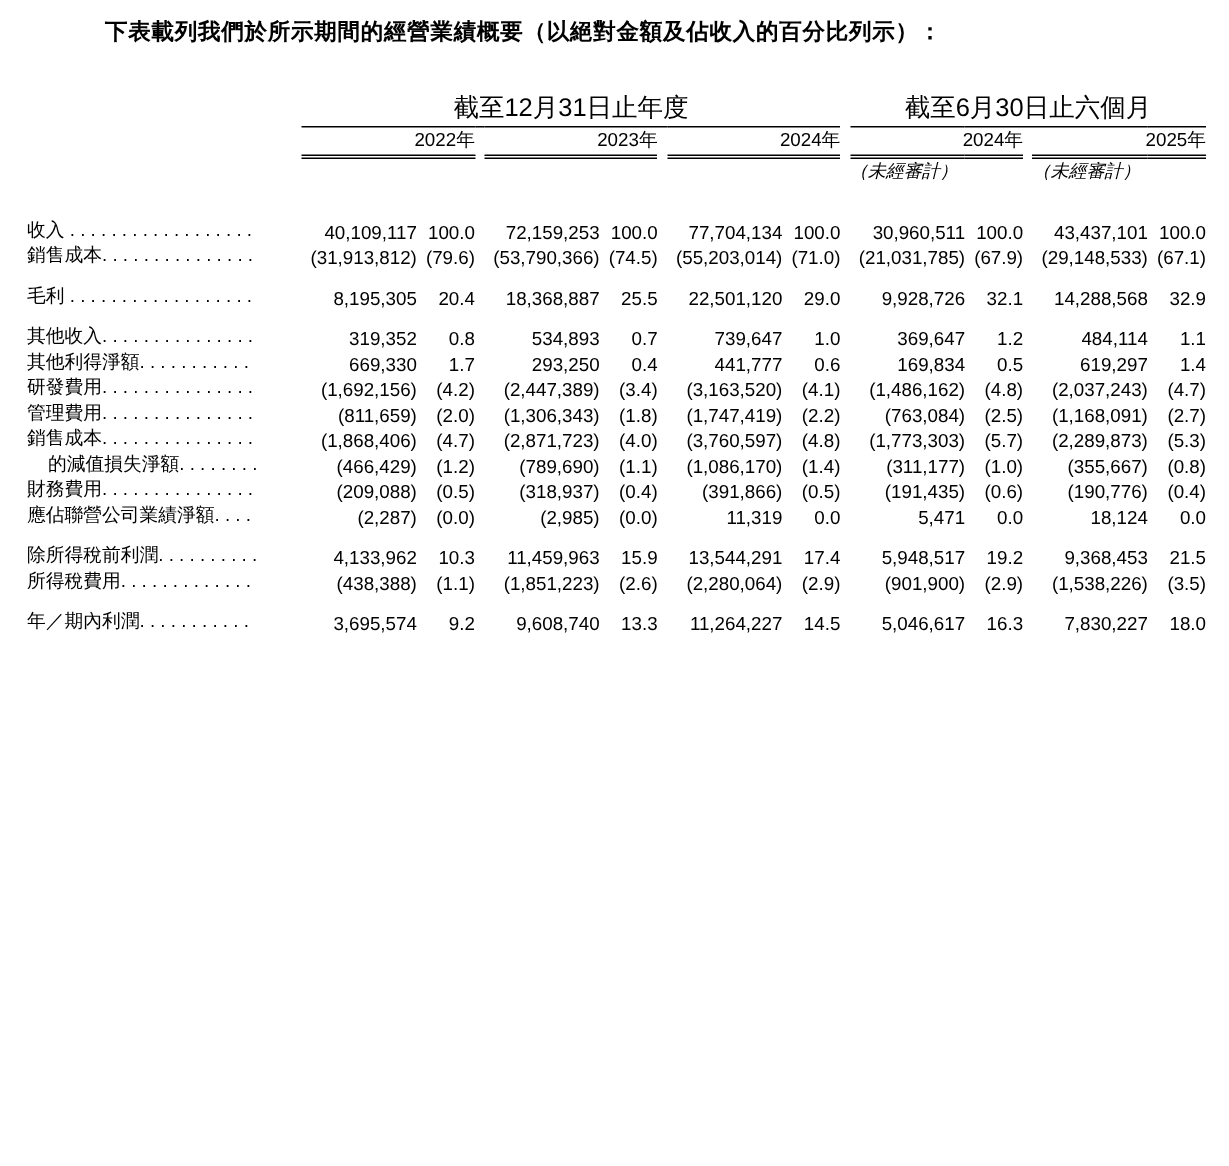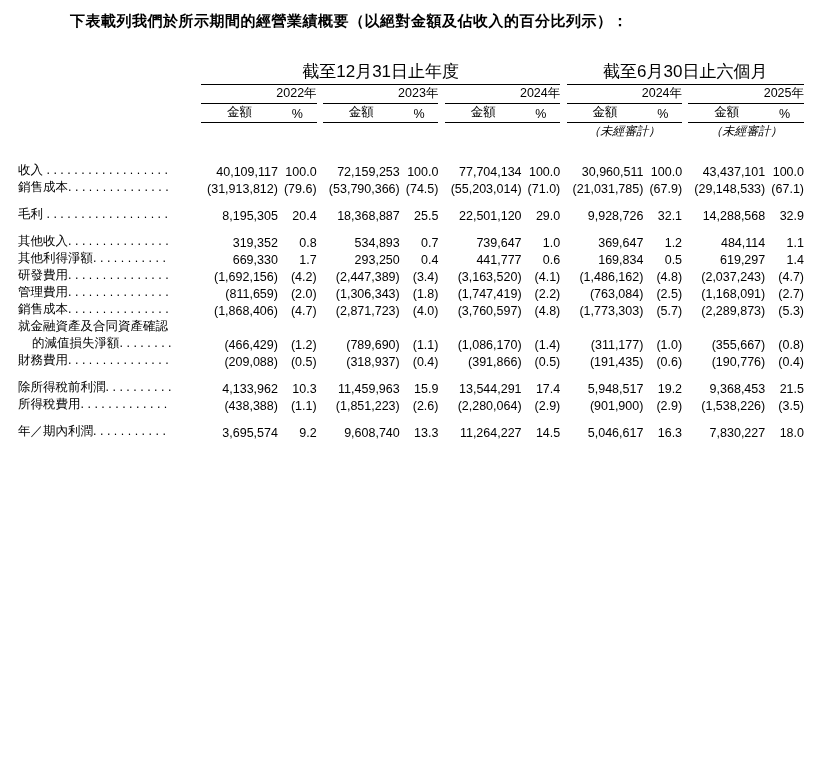--- a/index.html
+++ b/index.html
@@ -62,21 +62,21 @@
   }
   .hdr-sub.amt { text-align: center; }
   .hdr-sub.pct { text-align: center; }
   .note-center {
     text-align: center;
     font-style: italic;
     font-size: 12px;
     padding: 8px 0 4px 0;
   }
   .note-unaudited {
-    text-align: center;
+    text-align: left;
     font-style: italic;
     font-size: 12px;
     padding: 8px 0 2px 0;
   }
   .spacer-row td { height: 22px; font-size: 0; line-height: 0; }
   .row td { padding: 5px 0 5px 0; font-size: 12.5px; }
   .row .c-label { padding-right: 4px; white-space: nowrap; overflow: hidden; }
   .bold td { font-weight: bold; }
   .sub-indent { padding-left: 14px !important; }
   .tight td { padding-top: 1px; padding-bottom: 1px; }
@@ -141,37 +141,20 @@
     <td style="border-bottom:none"></td>
     <td colspan="2"></td>
     <td style="border-bottom:none"></td>
     <td colspan="2"></td>
     <td style="border-bottom:none"></td>
     <td colspan="2"></td>
     <td style="border-bottom:none"></td>
     <td colspan="2"></td>
   </tr>
 
-  <tr>
-    <td></td>
-    <td class="hdr-sub amt">金額</td>
-    <td class="hdr-sub pct">%</td>
-    <td></td>
-    <td class="hdr-sub amt">金額</td>
-    <td class="hdr-sub pct">%</td>
-    <td></td>
-    <td class="hdr-sub amt">金額</td>
-    <td class="hdr-sub pct">%</td>
-    <td></td>
-    <td class="hdr-sub amt">金額</td>
-    <td class="hdr-sub pct">%</td>
-    <td></td>
-    <td class="hdr-sub amt">金額</td>
-    <td class="hdr-sub pct">%</td>
-  </tr>
 
   <tr class="rule-top">
     <td style="border-bottom:none"></td>
     <td></td>
     <td></td>
     <td style="border-bottom:none"></td>
     <td></td>
     <td></td>
     <td style="border-bottom:none"></td>
     <td></td>
@@ -342,24 +325,20 @@
     <td class="c-amt">(3,760,597)</td>
     <td class="c-pct">(4.8)</td>
     <td></td>
     <td class="c-amt">(1,773,303)</td>
     <td class="c-pct">(5.7)</td>
     <td></td>
     <td class="c-amt">(2,289,873)</td>
     <td class="c-pct">(5.3)</td>
   </tr>
 
-  <tr class="row tight">
-    <td class="c-label"><span>就金融資產及合同資產確認</span></td>
-    <td colspan="14"></td>
-  </tr>
 
   <tr class="row">
     <td class="c-label sub-indent"><span>的減值損失淨額</span><span class="dotline">. . . . . . . .</span></td>
     <td class="c-amt">(466,429)</td>
     <td class="c-pct">(1.2)</td>
     <td></td>
     <td class="c-amt">(789,690)</td>
     <td class="c-pct">(1.1)</td>
     <td></td>
     <td class="c-amt">(1,086,170)</td>
@@ -383,20 +362,37 @@
     <td class="c-amt">(391,866)</td>
     <td class="c-pct">(0.5)</td>
     <td></td>
     <td class="c-amt">(191,435)</td>
     <td class="c-pct">(0.6)</td>
     <td></td>
     <td class="c-amt">(190,776)</td>
     <td class="c-pct">(0.4)</td>
   </tr>
 
+  <tr class="row">
+    <td class="c-label"><span>應佔聯營公司業績淨額</span><span class="dotline">. . . .</span></td>
+    <td class="c-amt">(2,287)</td>
+    <td class="c-pct">(0.0)</td>
+    <td></td>
+    <td class="c-amt">(2,985)</td>
+    <td class="c-pct">(0.0)</td>
+    <td></td>
+    <td class="c-amt">11,319</td>
+    <td class="c-pct">0.0</td>
+    <td></td>
+    <td class="c-amt">5,471</td>
+    <td class="c-pct">0.0</td>
+    <td></td>
+    <td class="c-amt">18,124</td>
+    <td class="c-pct">0.0</td>
+  </tr>
 
   <tr class="halfline">
         <td colspan="15"></td>
       </tr>
 
   <tr class="row bold">
     <td class="c-label"><span>除所得稅前利潤</span><span class="dotline" style="font-weight:normal">. . . . . . . . . .</span></td>
     <td class="c-amt">4,133,962</td>
     <td class="c-pct">10.3</td>
     <td></td>

